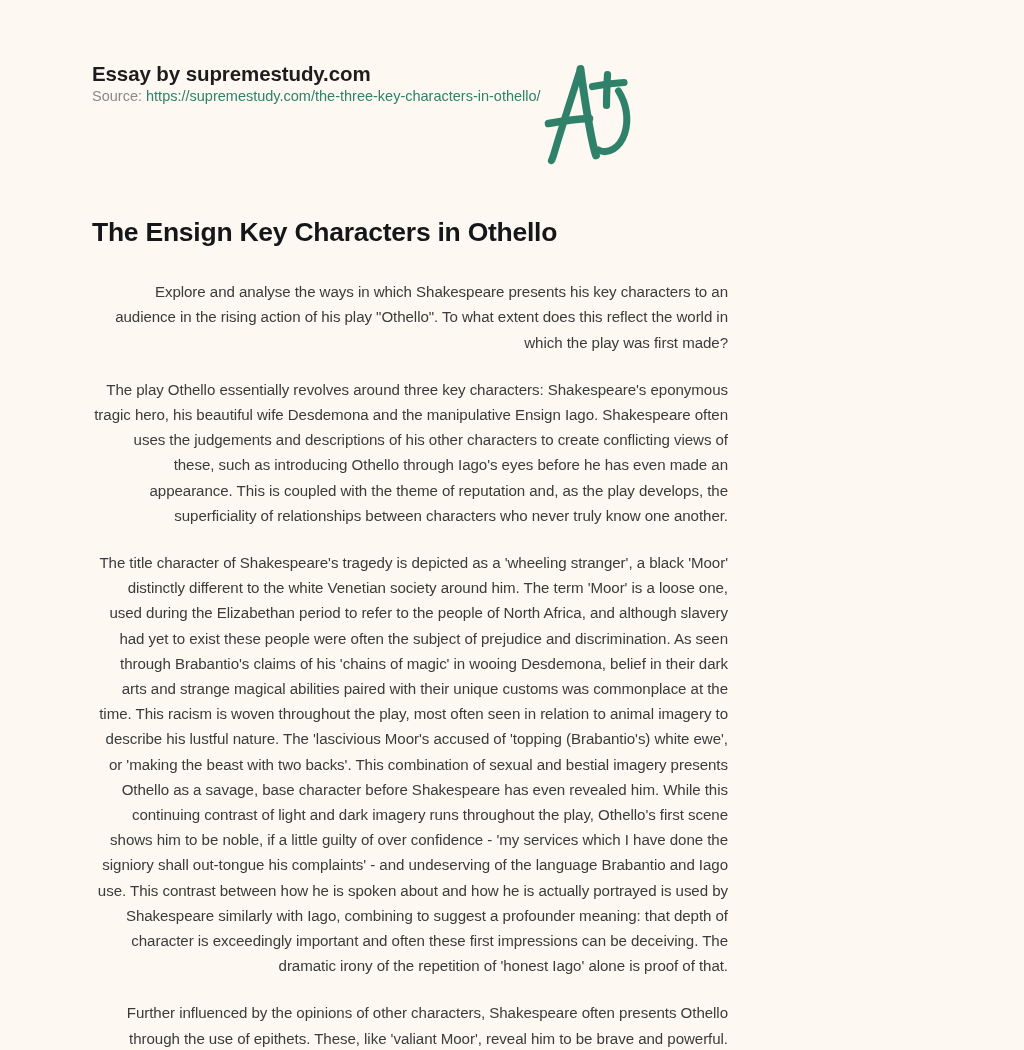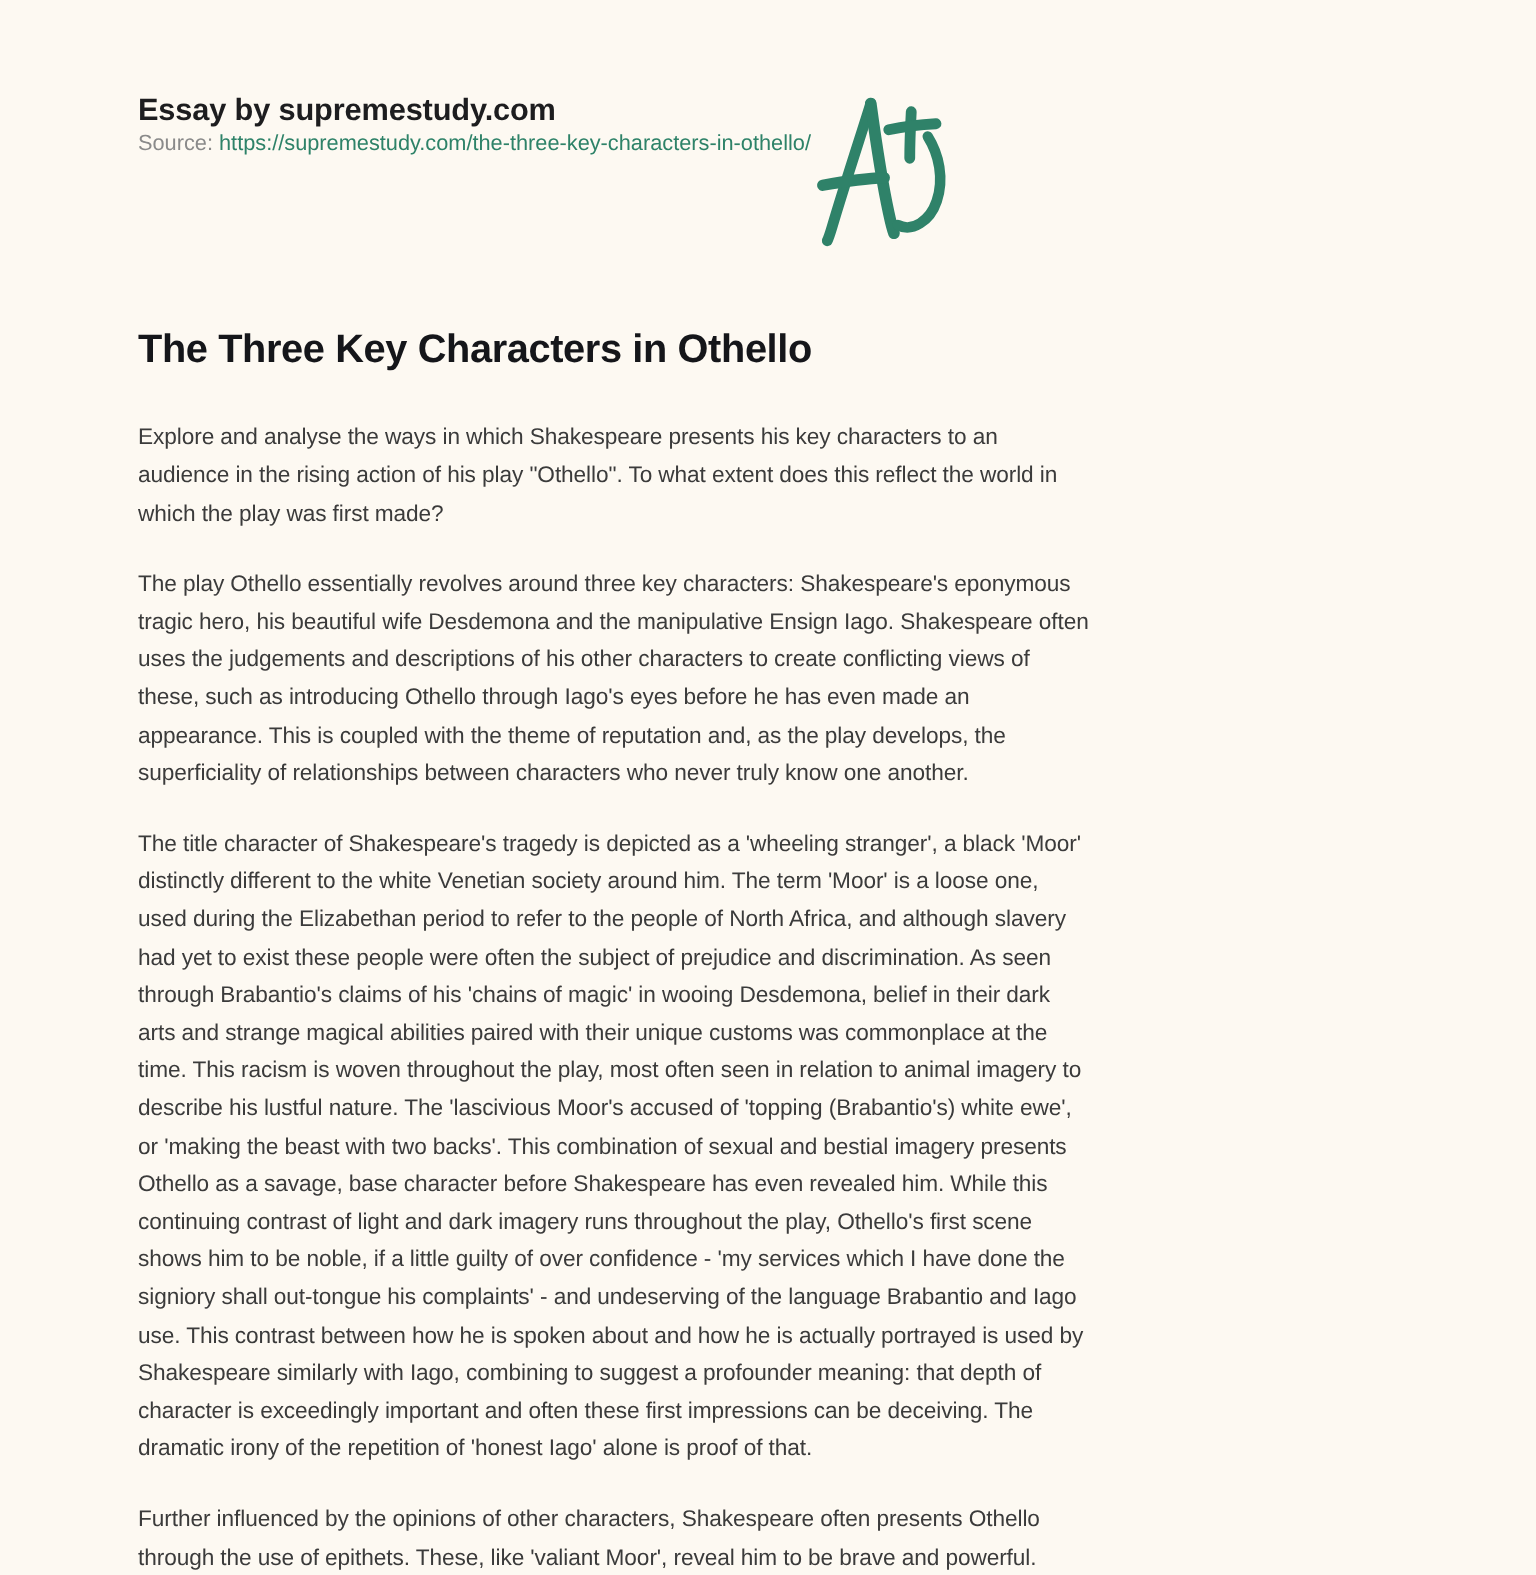--- a/index.html
+++ b/index.html
@@ -85,21 +85,21 @@
 
   .body-copy {
     margin-top: 30px;
   }
 
   .body-copy p {
     margin: 0 0 22px 0;
     font-size: 15.1px;
     line-height: 25.2px;
     color: #3b3b3b;
-    text-align: left;
+    text-align: right;
     max-width: 845px;
     letter-spacing: -0.06px;
   }
   .body-copy p:last-child {
     margin-bottom: 0;
   }
 </style>
 </head>
 <body>
 
@@ -127,21 +127,21 @@
 
           <path d="M54.5 28.5 C64 26.5, 76.5 25, 86 24.5" stroke-width="7.2"></path>
 
           <path d="M80.5 33 C88 45, 91.5 61, 86.5 76 C82 89.5, 70 97, 60.5 92" stroke-width="7"></path>
         </g>
       </svg>
     </div>
   </div>
 
   <div class="article">
-    <h1 class="article-title">The Three Key Characters in Othello</h1>
+    <h1 class="article-title">The Ensign Key Characters in Othello</h1>
 
     <div class="body-copy">
       <p>Explore and analyse the ways in which Shakespeare presents his key characters to an audience in the rising action of his play "Othello". To what extent does this reflect the world in which the play was first made?</p>
       <p>The play Othello essentially revolves around three key characters: Shakespeare's eponymous tragic hero, his beautiful wife Desdemona and the manipulative Ensign Iago. Shakespeare often uses the judgements and descriptions of his other characters to create conflicting views of these, such as introducing Othello through Iago's eyes before he has even made an appearance. This is coupled with the theme of reputation and, as the play develops, the superficiality of relationships between characters who never truly know one another.</p>
       <p>The title character of Shakespeare's tragedy is depicted as a 'wheeling stranger', a black 'Moor' distinctly different to the white Venetian society around him. The term 'Moor' is a loose one, used during the Elizabethan period to refer to the people of North Africa, and although slavery had yet to exist these people were often the subject of prejudice and discrimination. As seen through Brabantio's claims of his 'chains of magic' in wooing Desdemona, belief in their dark arts and strange magical abilities paired with their unique customs was commonplace at the time. This racism is woven throughout the play, most often seen in relation to animal imagery to describe his lustful nature. The 'lascivious Moor's accused of 'topping (Brabantio's) white ewe', or 'making the beast with two backs'. This combination of sexual and bestial imagery presents Othello as a savage, base character before Shakespeare has even revealed him. While this continuing contrast of light and dark imagery runs throughout the play, Othello's first scene shows him to be noble, if a little guilty of over confidence - 'my services which I have done the signiory shall out-tongue his complaints' - and undeserving of the language Brabantio and Iago use. This contrast between how he is spoken about and how he is actually portrayed is used by Shakespeare similarly with Iago, combining to suggest a profounder meaning: that depth of character is exceedingly important and often these first impressions can be deceiving. The dramatic irony of the repetition of 'honest Iago' alone is proof of that.</p>
       <p>Further influenced by the opinions of other characters, Shakespeare often presents Othello through the use of epithets. These, like 'valiant Moor', reveal him to be brave and powerful. Indeed his battle prowess and 'warlike' attributes are what causes him to be revered above a black man's usual status in the Great Chain of Being. By using the most senior character in the play, the Duke of Venice, Shakespeare explains that Othello is to be admired, despite his hamartia. The Duke shows him great respect when the matter of Desdemona is brought to him, allowing Othello to speak and describing him as ‘far more fair than black’ Wh</p>
     </div>
   </div>
 
 </div>

